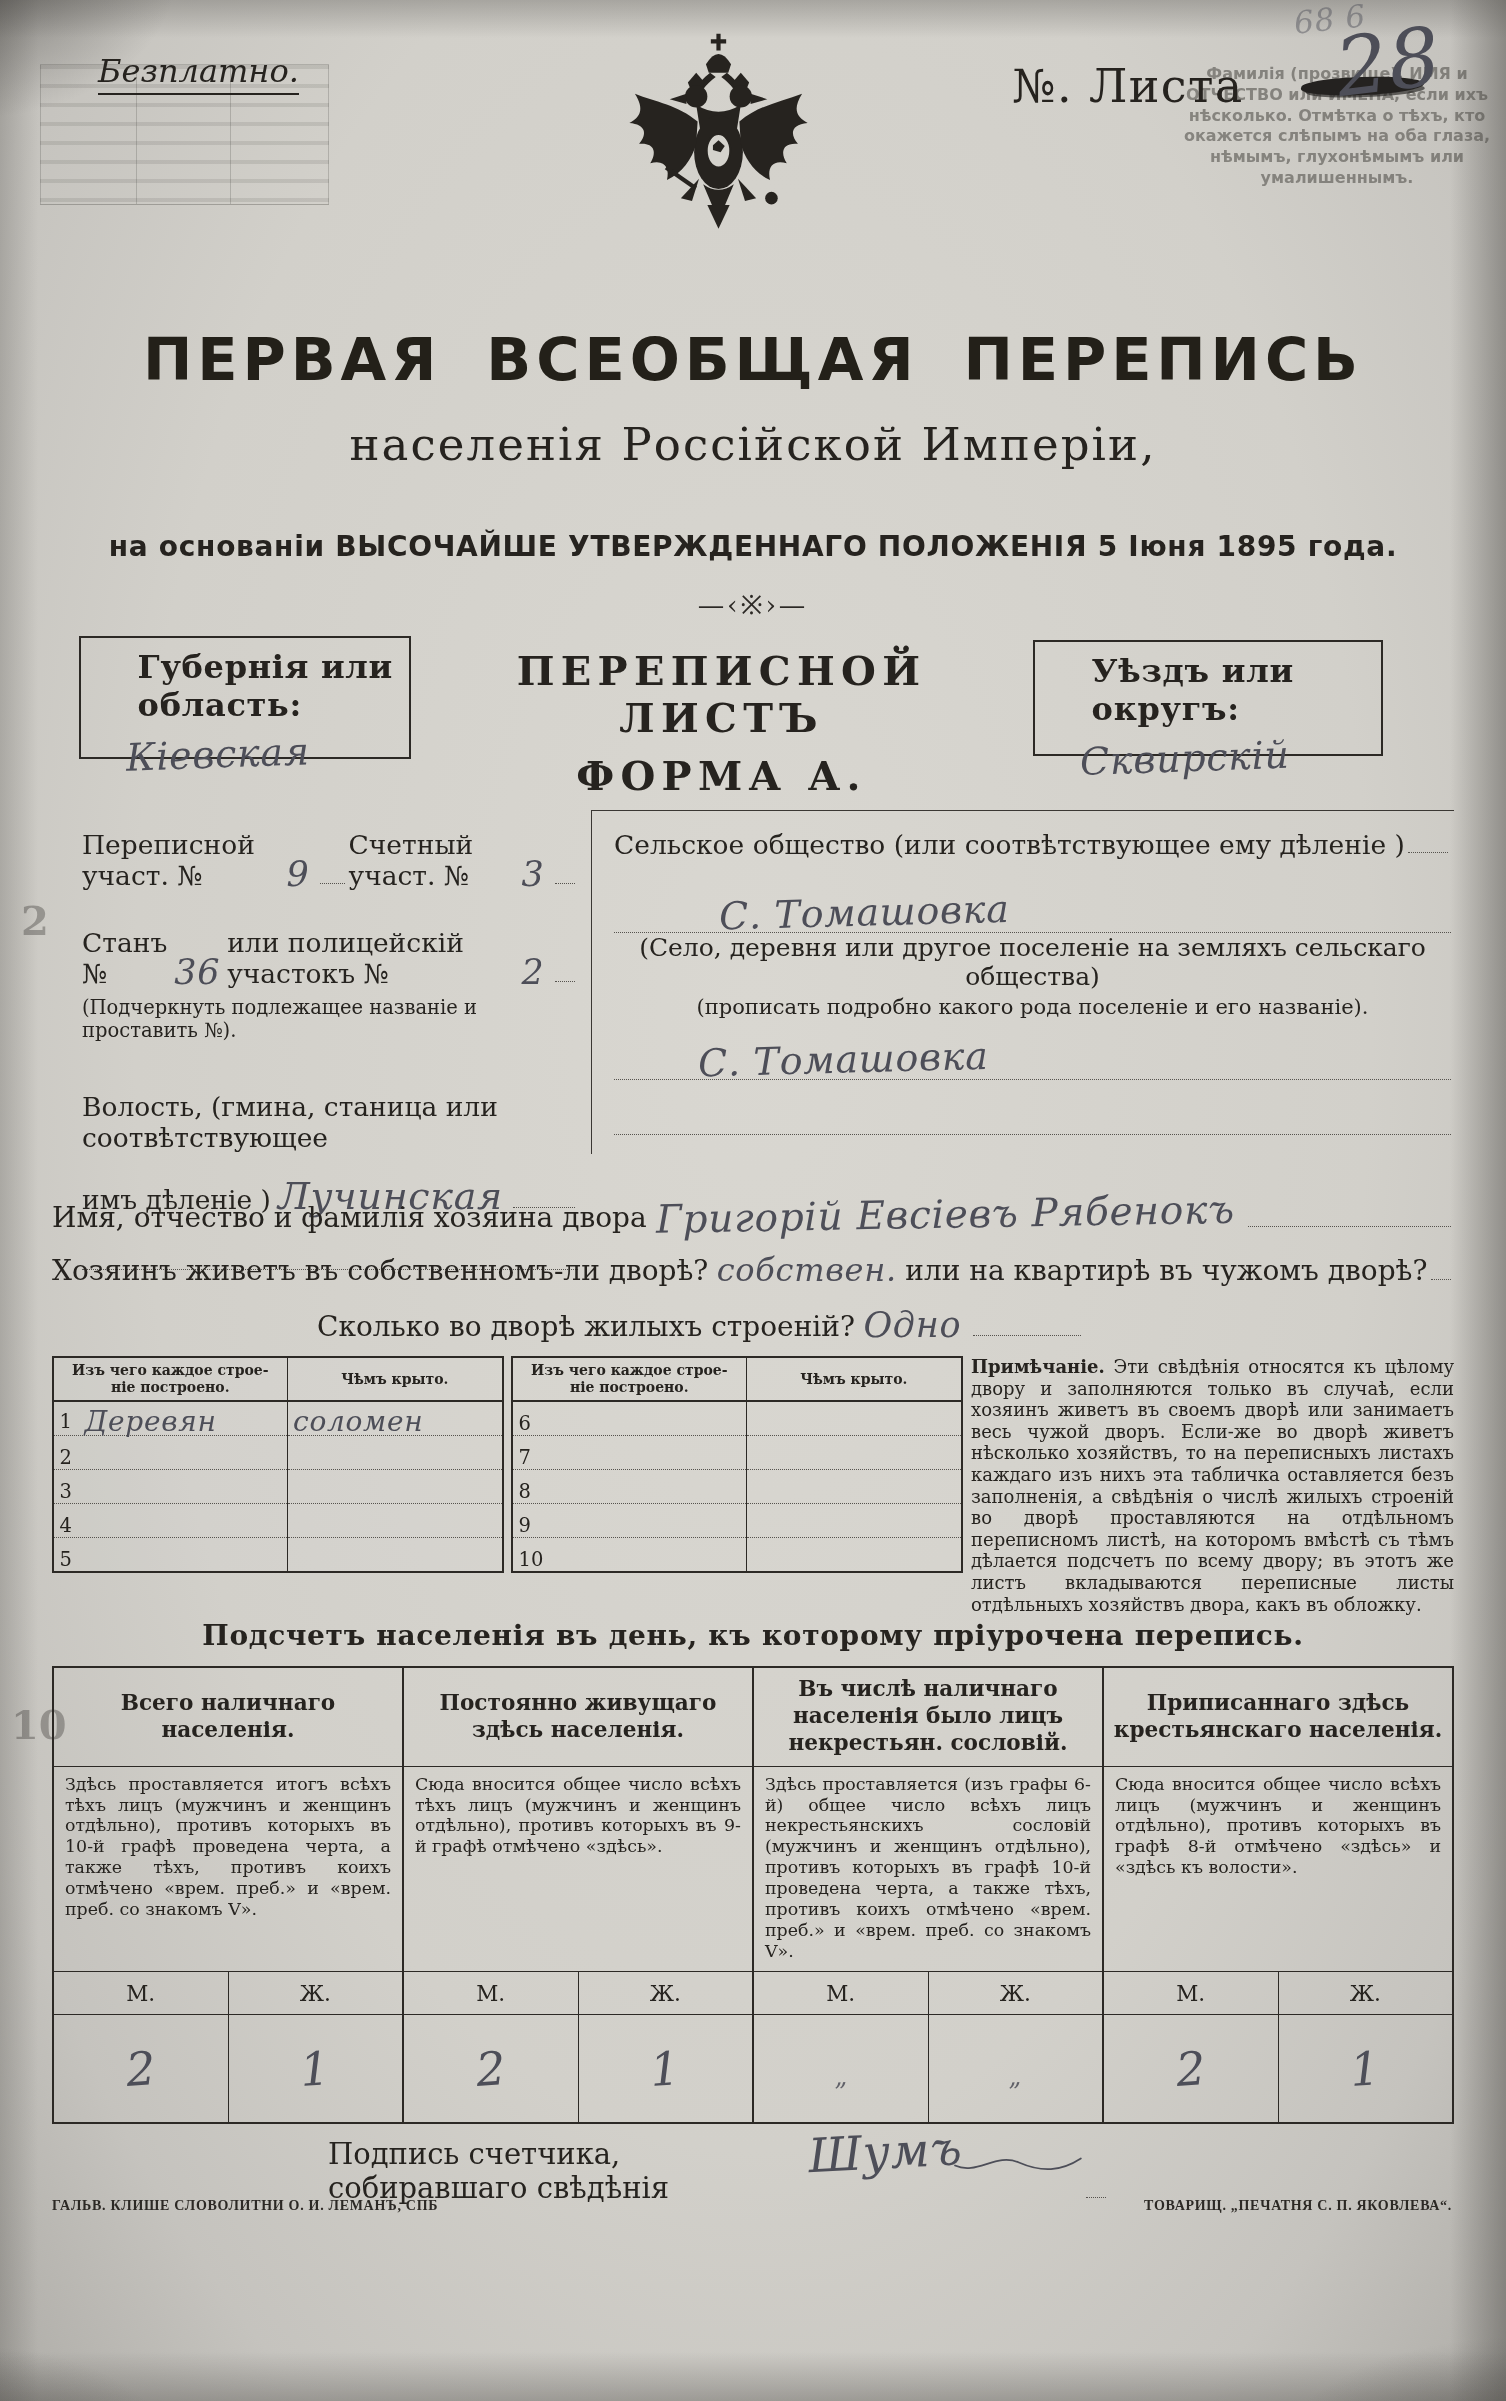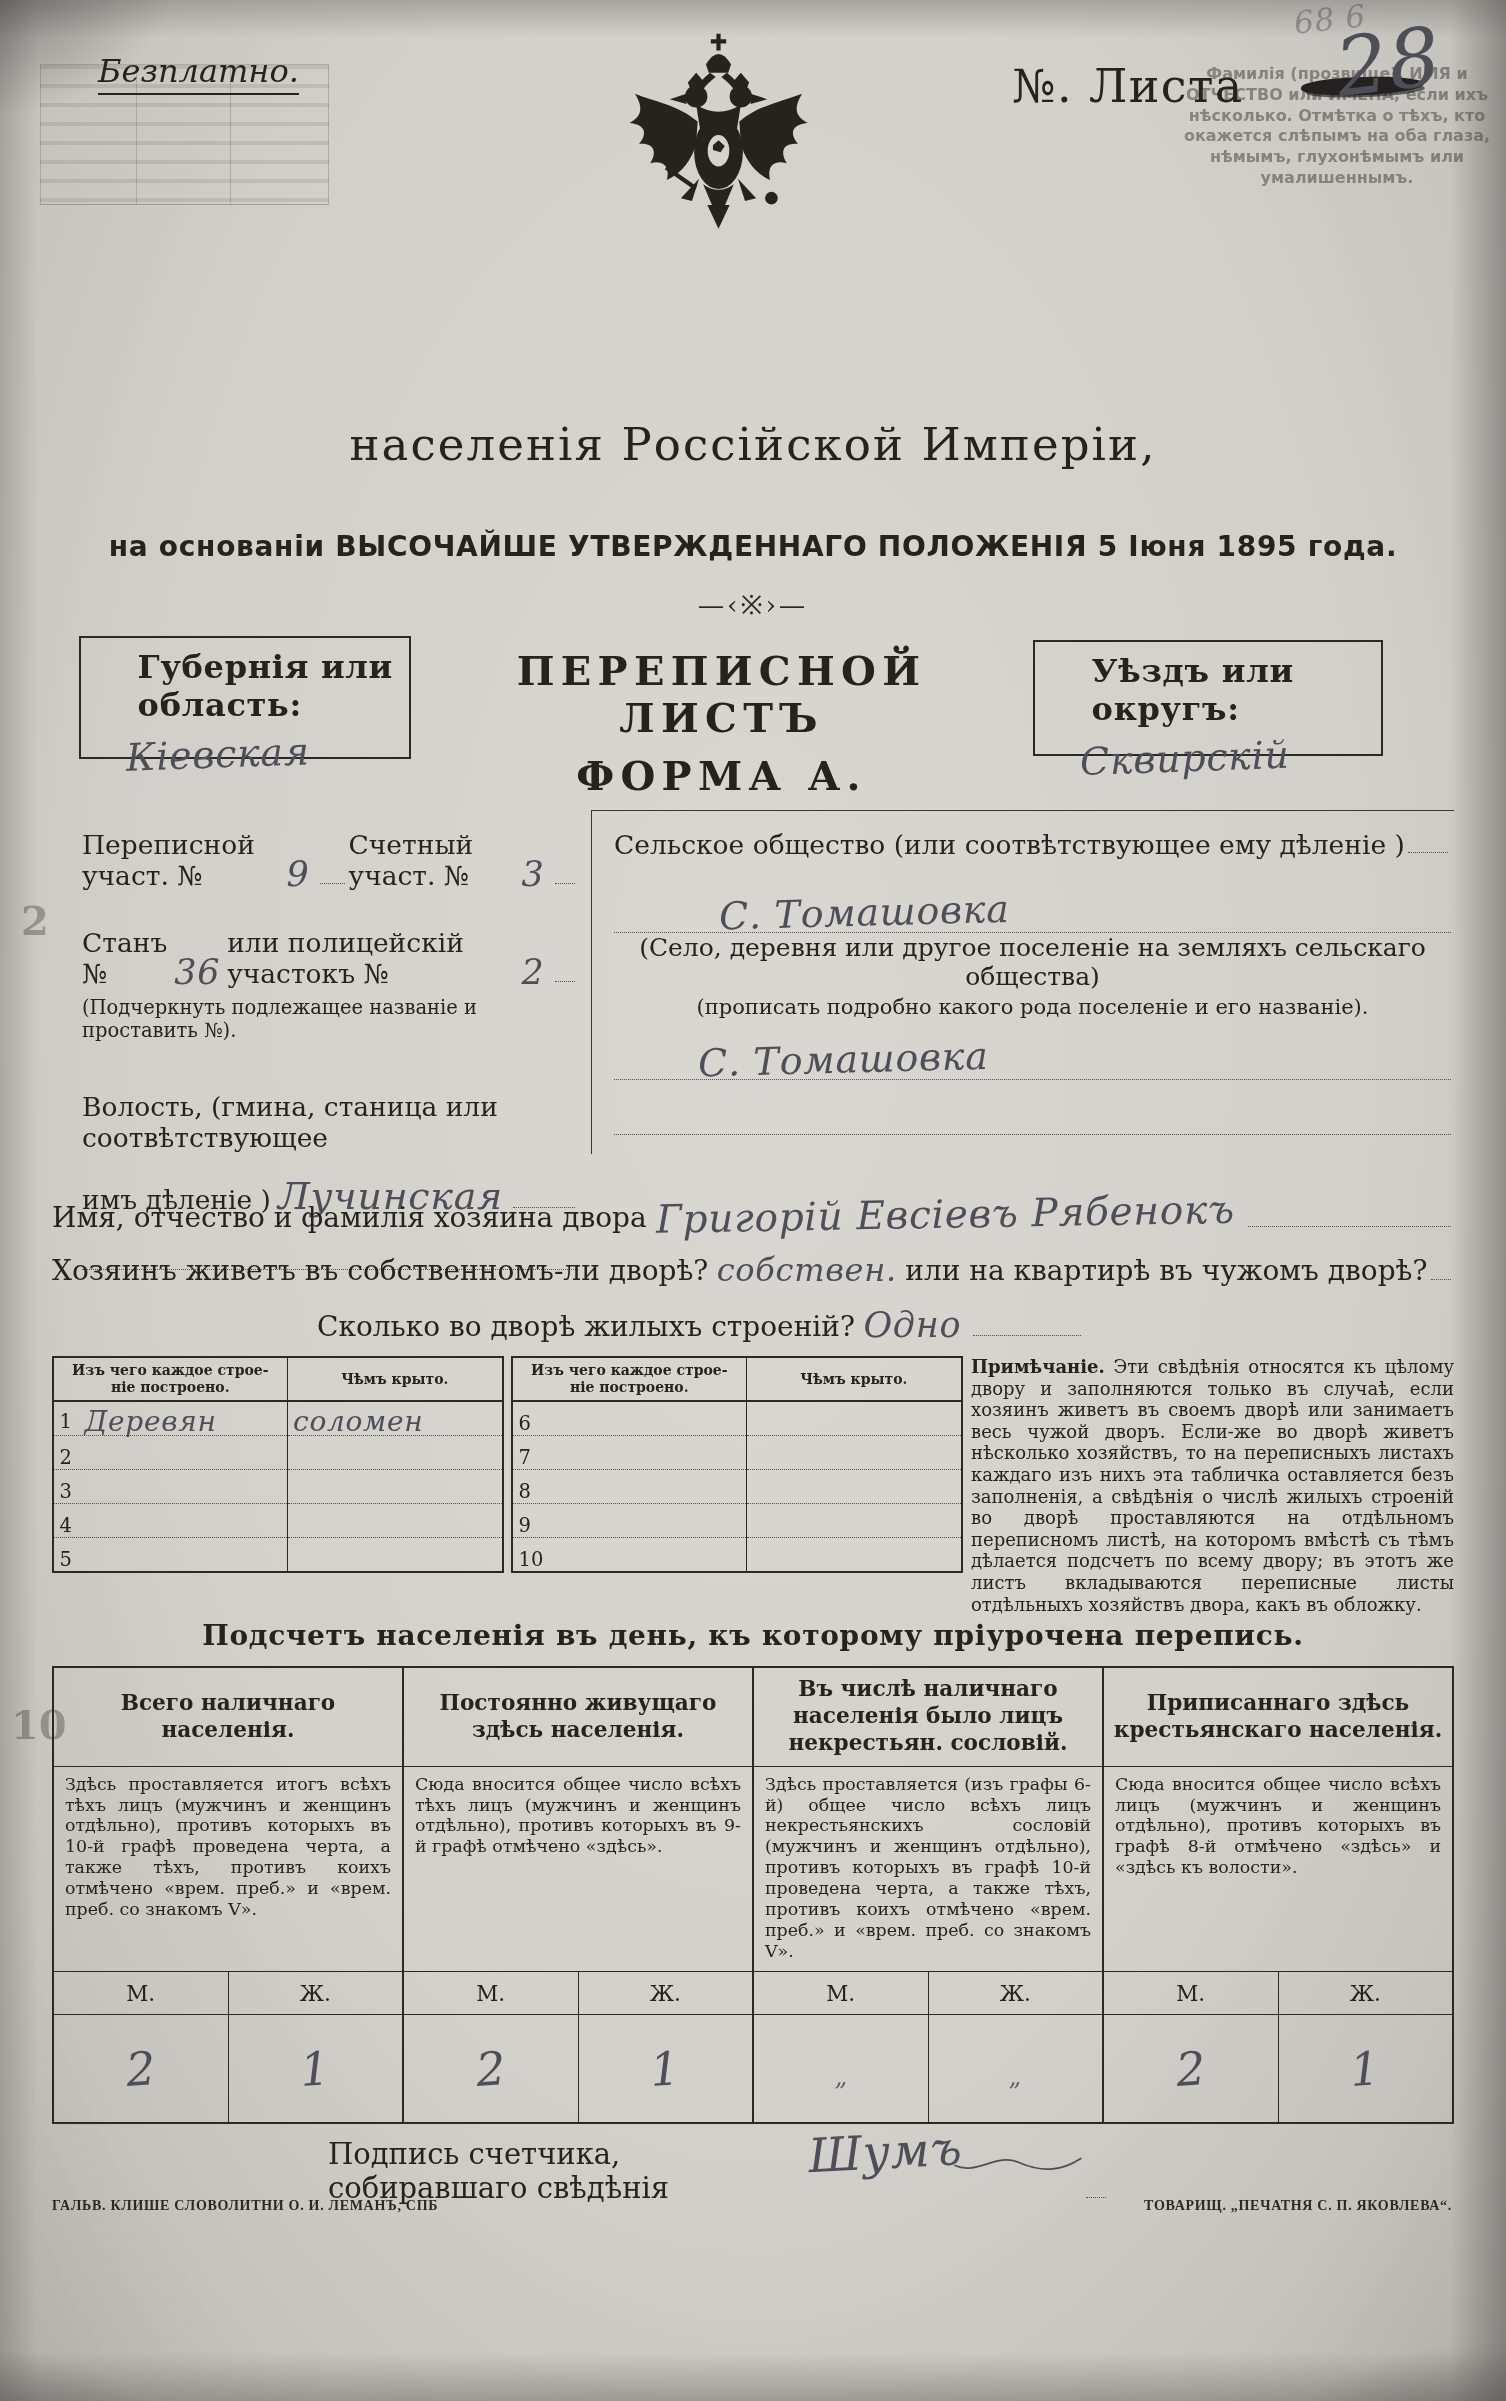--- a/index.html
+++ b/index.html
@@ -153,20 +153,21 @@
       <path d="M178 210 L204 238 L188 242 Z"></path>
       <rect x="70" y="206" width="52" height="6" transform="rotate(35 96 209)"></rect>
       <circle cx="226" cy="238" r="9"></circle>
       <path d="M128 218 L150 270 L172 218 Q150 234 128 218 Z"></path>
       <path d="M134 248 L150 282 L166 248 Z"></path>
       <ellipse cx="150" cy="170" rx="17" ry="24" fill="#d4d2cc" stroke="#26231f" stroke-width="3"></ellipse>
       <path d="M142 162 l8 -7 l9 8 l-6 9 l-11 -3 z"></path>
     </g>
   </svg>
 
+  <div class="abs title">ПЕРВАЯ ВСЕОБЩАЯ ПЕРЕПИСЬ</div>
   <div class="abs subtitle">населенія Россійской Имперіи,</div>
   <div class="abs basis">на основаніи ВЫСОЧАЙШЕ УТВЕРЖДЕННАГО ПОЛОЖЕНІЯ 5 Іюня 1895 года.</div>
   <div class="abs ornament">—‹※›—</div>
 
   <div class="abs locbox gub">
     <div class="loclabel">Губернія или область:</div>
     <span class="hand">Кіевская</span>
   </div>
   <div class="abs formtitle">
     <div>ПЕРЕПИСНОЙ ЛИСТЪ</div>

